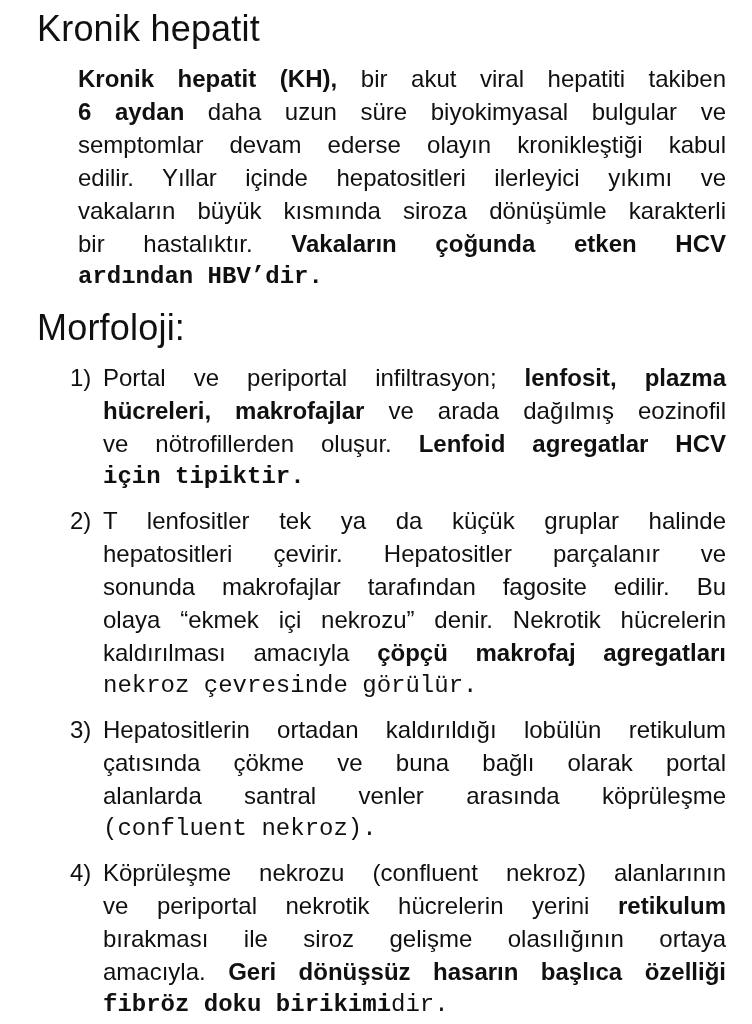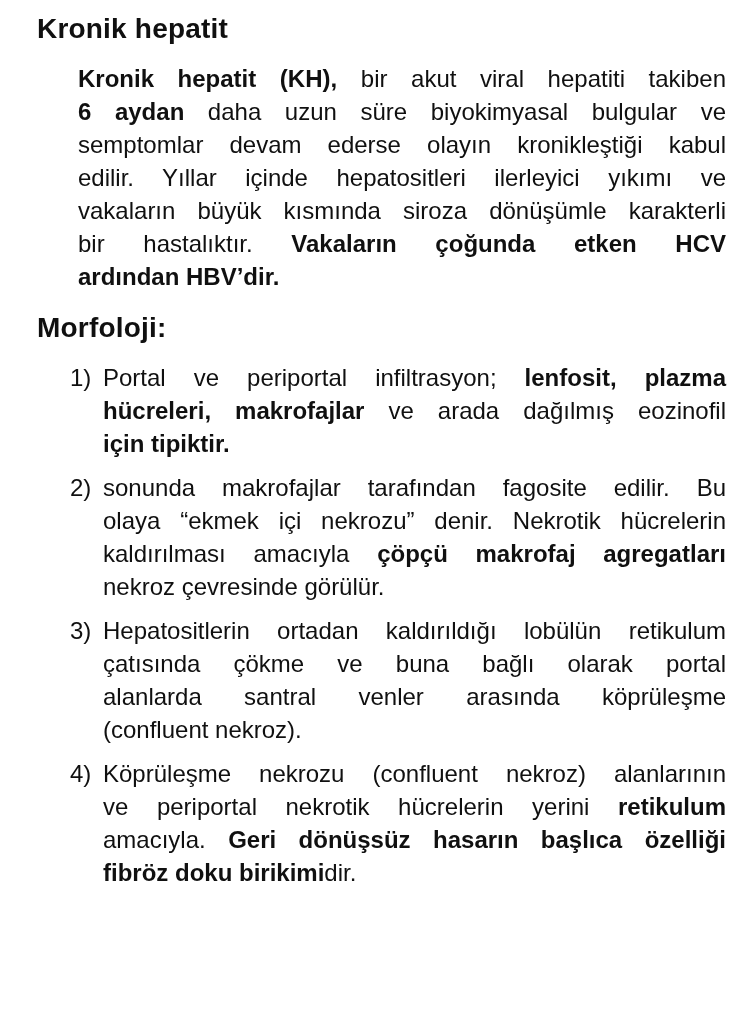--- a/index.html
+++ b/index.html
@@ -8,23 +8,23 @@
     position: relative;
     width: 752px;
     height: 1024px;
     background: #ffffff;
     overflow: hidden;
     font-family: "Liberation Sans", "DejaVu Sans", sans-serif;
     color: #101010;
     -webkit-font-smoothing: antialiased;
   }
   .doc-h1 {
-    font-size: 28px;
+    font-size: 36px;
     line-height: 33px;
-    font-weight: 700;
+    font-weight: 400;
     margin: 18px 0 0 37px;
     letter-spacing: 0.2px;
   }
   .doc-h1:first-child { margin-top: 12px; }
   .doc-para {
     margin: 17px 0 0 78px;
     width: 648px;
     font-size: 24px;
     line-height: 33px;
   }
@@ -38,21 +38,21 @@
   .doc-item.first { margin-top: 17px; }
   .doc-item .num {
     flex: 0 0 33px;
     width: 33px;
   }
   .doc-item .item-body { flex: 1 1 auto; min-width: 0; }
   .line {
     text-align: justify;
     text-align-last: justify;
   }
-  .line.last { text-align-last: left; }
+  .line.last { text-align-last: left; font-family: Liberation Mono, monospace; }
   .run.bold { font-weight: 700; }
 </style>
 </head>
 <body>
 
 <div class="page">
   <div>
       <div class="doc-h1">Kronik hepatit</div>
       <div class="doc-para">
         <div class="line"><span class="run bold">Kronik hepatit (KH),</span><span class="run"> bir akut viral hepatiti takiben</span></div>
@@ -62,44 +62,48 @@
         <div class="line"><span class="run">vakaların büyük kısmında siroza dönüşümle karakterli</span></div>
         <div class="line"><span class="run">bir hastalıktır. </span><span class="run bold">Vakaların çoğunda etken HCV</span></div>
         <div class="line last"><span class="run bold">ardından HBV’dir.</span></div>
       </div>
       <div class="doc-h1">Morfoloji:</div>
       <div class="doc-item first">
         <span class="num">1)</span>
         <div class="item-body">
           <div class="line"><span class="run">Portal ve periportal infiltrasyon; </span><span class="run bold">lenfosit, plazma</span></div>
           <div class="line"><span class="run bold">hücreleri, makrofajlar</span><span class="run"> ve arada dağılmış eozinofil</span></div>
+          <div class="line"><span class="run">ve nötrofillerden oluşur. </span><span class="run bold">Lenfoid agregatlar HCV</span></div>
           <div class="line last"><span class="run bold">için tipiktir.</span></div>
         </div>
       </div>
       <div class="doc-item">
         <span class="num">2)</span>
         <div class="item-body">
+          <div class="line"><span class="run">T lenfositler tek ya da küçük gruplar halinde</span></div>
+          <div class="line"><span class="run">hepatositleri çevirir. Hepatositler parçalanır ve</span></div>
           <div class="line"><span class="run">sonunda makrofajlar tarafından fagosite edilir. Bu</span></div>
           <div class="line"><span class="run">olaya “ekmek içi nekrozu” denir. Nekrotik hücrelerin</span></div>
           <div class="line"><span class="run">kaldırılması amacıyla </span><span class="run bold">çöpçü makrofaj agregatları</span></div>
           <div class="line last"><span class="run">nekroz çevresinde görülür.</span></div>
         </div>
       </div>
       <div class="doc-item">
         <span class="num">3)</span>
         <div class="item-body">
           <div class="line"><span class="run">Hepatositlerin ortadan kaldırıldığı lobülün retikulum</span></div>
           <div class="line"><span class="run">çatısında çökme ve buna bağlı olarak portal</span></div>
           <div class="line"><span class="run">alanlarda santral venler arasında köprüleşme</span></div>
           <div class="line last"><span class="run">(confluent nekroz).</span></div>
         </div>
       </div>
       <div class="doc-item">
         <span class="num">4)</span>
         <div class="item-body">
           <div class="line"><span class="run">Köprüleşme nekrozu (confluent nekroz) alanlarının</span></div>
           <div class="line"><span class="run">ve periportal nekrotik hücrelerin yerini </span><span class="run bold">retikulum</span></div>
+          <div class="line"><span class="run">bırakması ile siroz gelişme olasılığının ortaya</span></div>
           <div class="line"><span class="run">amacıyla. </span><span class="run bold">Geri dönüşsüz hasarın başlıca özelliği</span></div>
           <div class="line last"><span class="run bold">fibröz doku birikimi</span><span class="run">dir.</span></div>
         </div>
       </div>
     </div>
 </div>
 
 </body></html>

